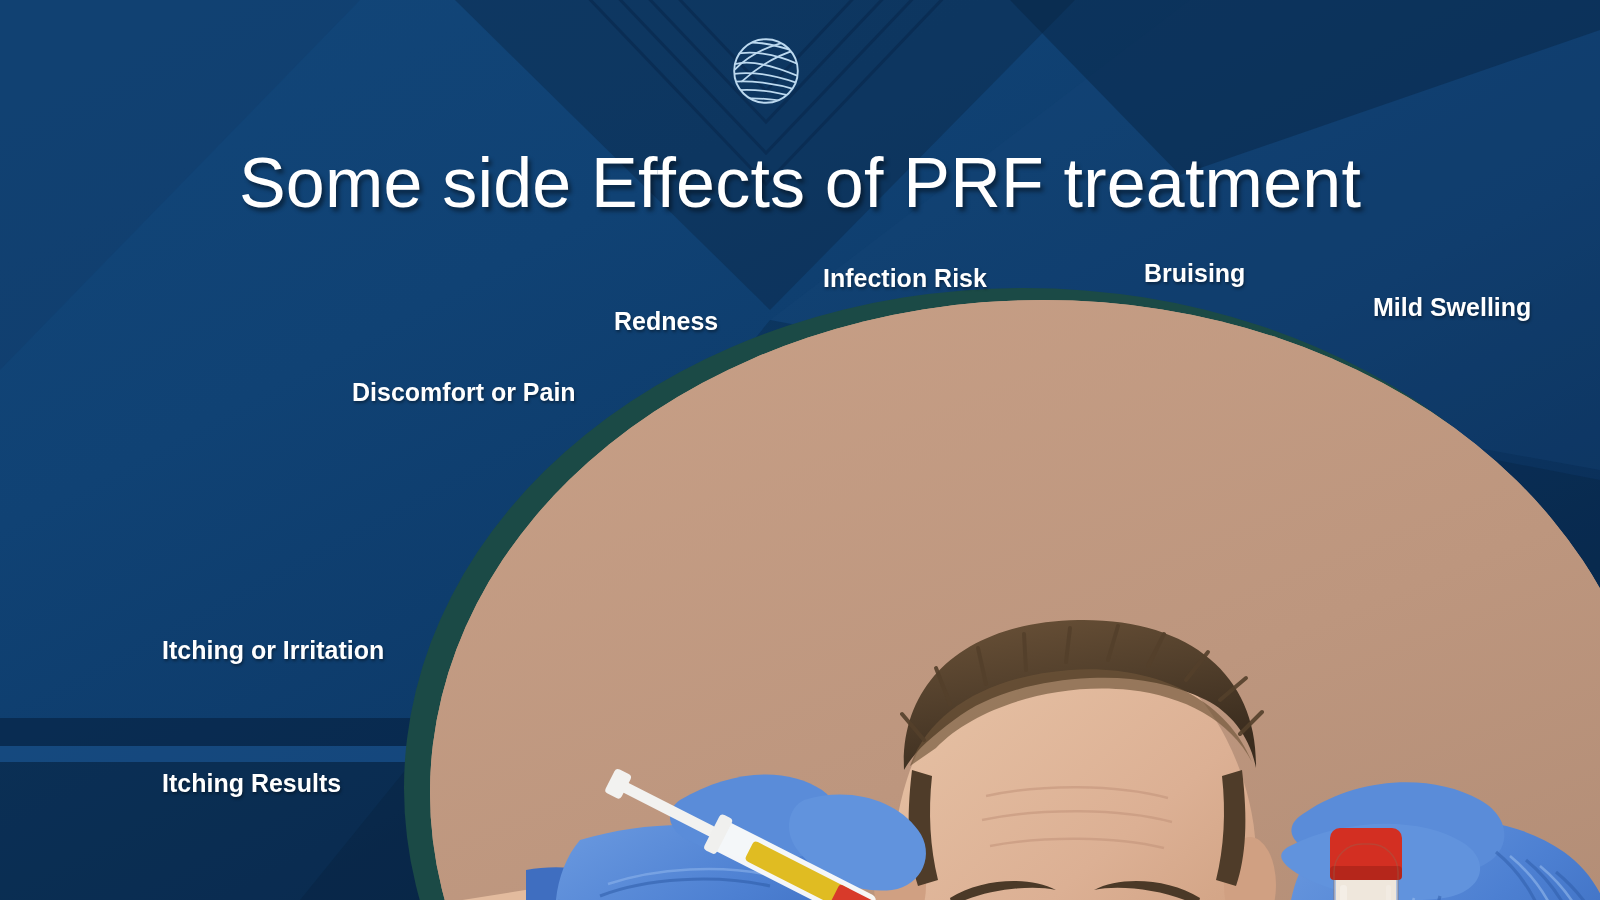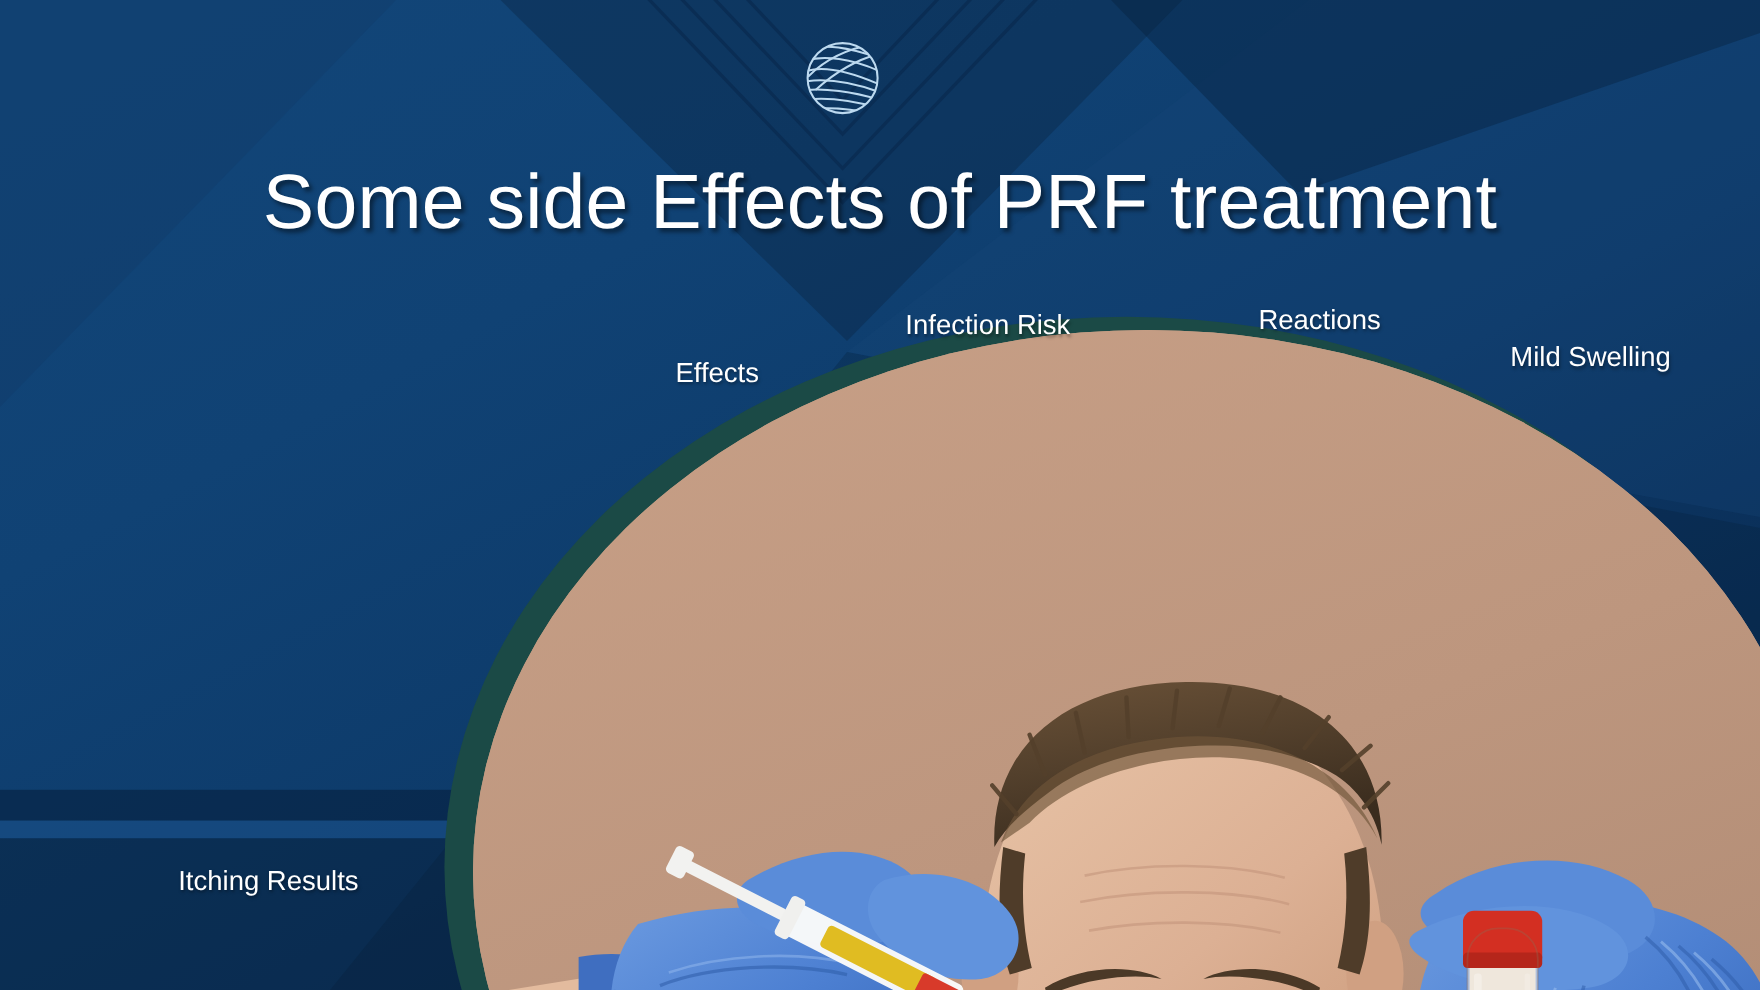--- a/index.html
+++ b/index.html
@@ -127,24 +127,23 @@
     overflow: hidden;
     background: #bf9a82;
   }
   .photo-svg { display: block; width: 100%; height: 100%; }
 
   
   .eff {
     position: absolute;
     color: #ffffff;
     font-size: 25px;
-    font-weight: 400;
+    font-weight: 700;
     white-space: nowrap;
     text-shadow: 1px 2px 3px rgba(0,0,0,0.40);
-    margin-top: 18px;
   }
   .eff-0 { left: 614px;  top: 307px; }   
   .eff-1 { left: 823px;  top: 264px; }   
   .eff-2 { left: 1144px; top: 259px; }   
   .eff-3 { left: 1373px; top: 293px; }   
   .eff-4 { left: 352px;  top: 378px; }   
   .eff-5 { left: 245px;  top: 497px; }   
   .eff-6 { left: 162px;  top: 636px; }   
   .eff-7 { left: 162px;  top: 769px; }   
 </style>
@@ -408,19 +407,21 @@
           <path d="M 906 750 L 966 750 L 966 838 C 966 856, 950 866, 936 866 C 922 866, 906 856, 906 838 Z" fill="#9c1321"></path>
 
           <rect x="910" y="585" width="7" height="272" rx="3" fill="#ffffff" opacity="0.30"></rect>
           <rect x="956" y="585" width="5" height="272" rx="2" fill="#ffffff" opacity="0.18"></rect>
           <rect x="904" y="544" width="64" height="322" rx="28" fill="none" stroke="#8e6b52" stroke-width="1.6" opacity="0.35"></rect>
         </g>
       </g>
     </svg>
   </div>
 
-  <div class="eff eff-0">Effects</div>
+  <div class="eff eff-0">Redness</div>
   <div class="eff eff-1">Infection Risk</div>
-  <div class="eff eff-2">Reactions</div>
+  <div class="eff eff-2">Bruising</div>
   <div class="eff eff-3">Mild Swelling</div>
+  <div class="eff eff-4">Discomfort or Pain</div>
+  <div class="eff eff-6">Itching or Irritation</div>
   <div class="eff eff-7">Itching Results</div>
 
 </div>
 
 </body></html>

